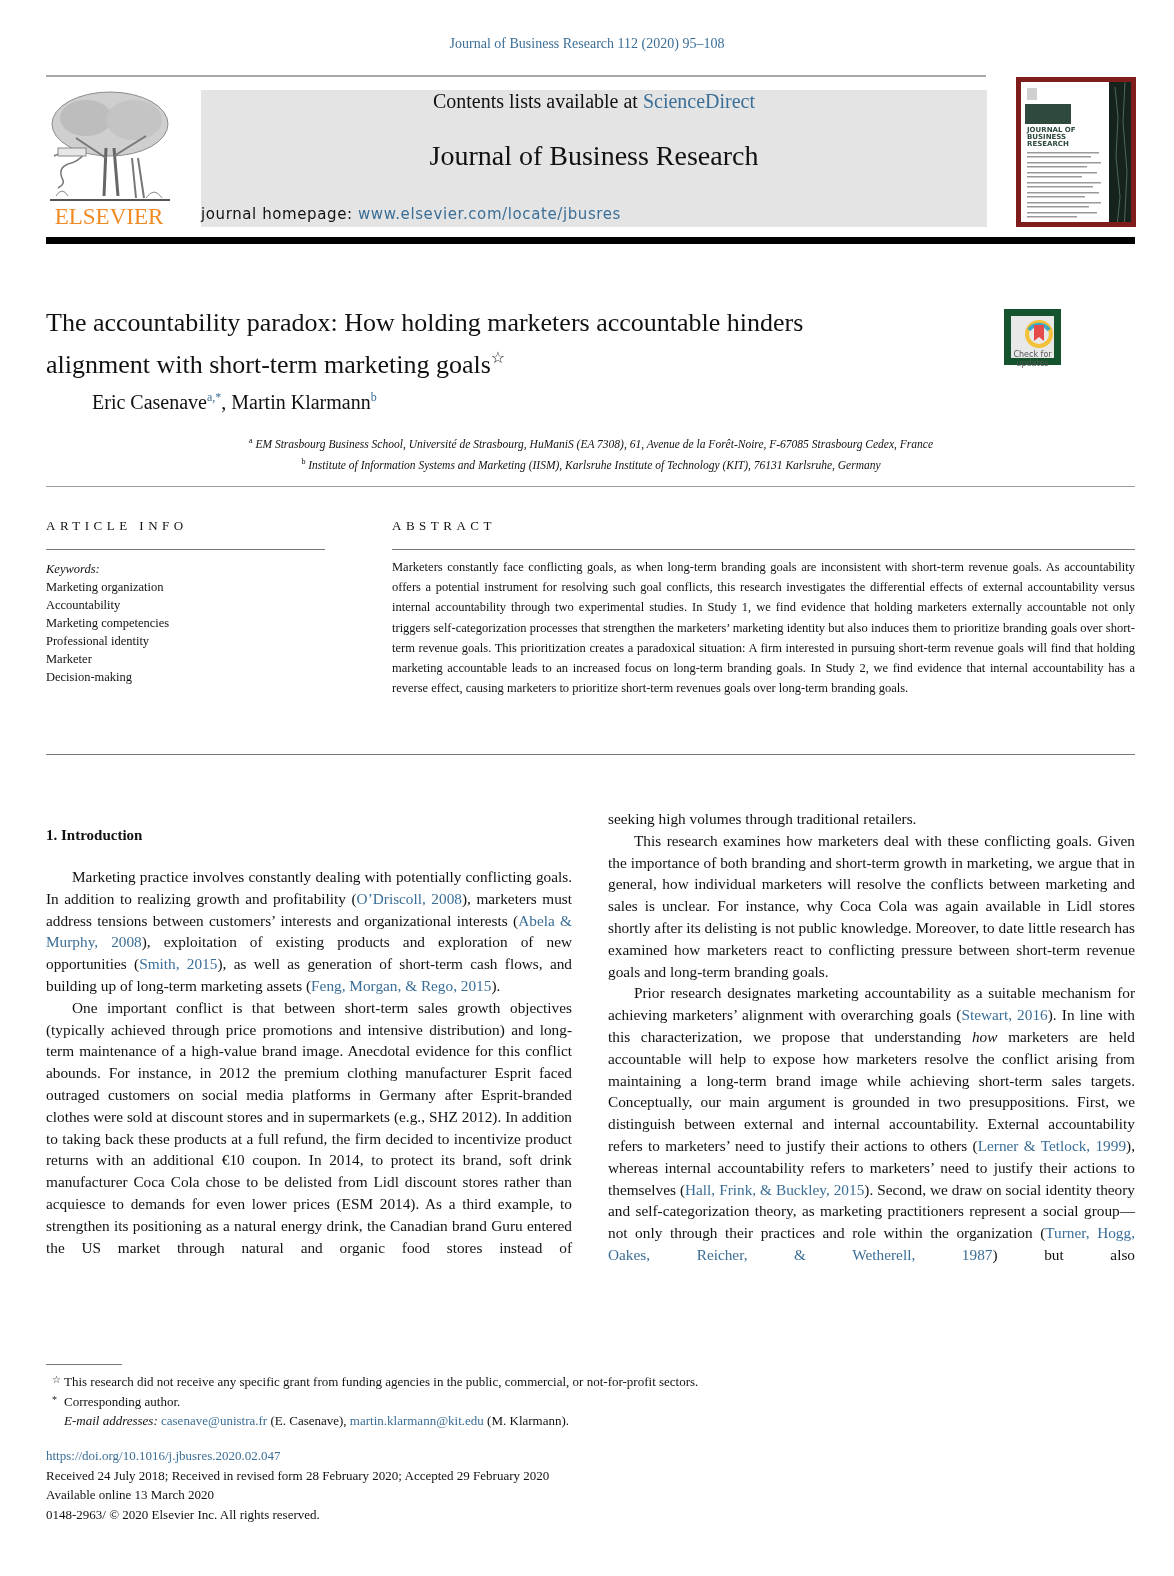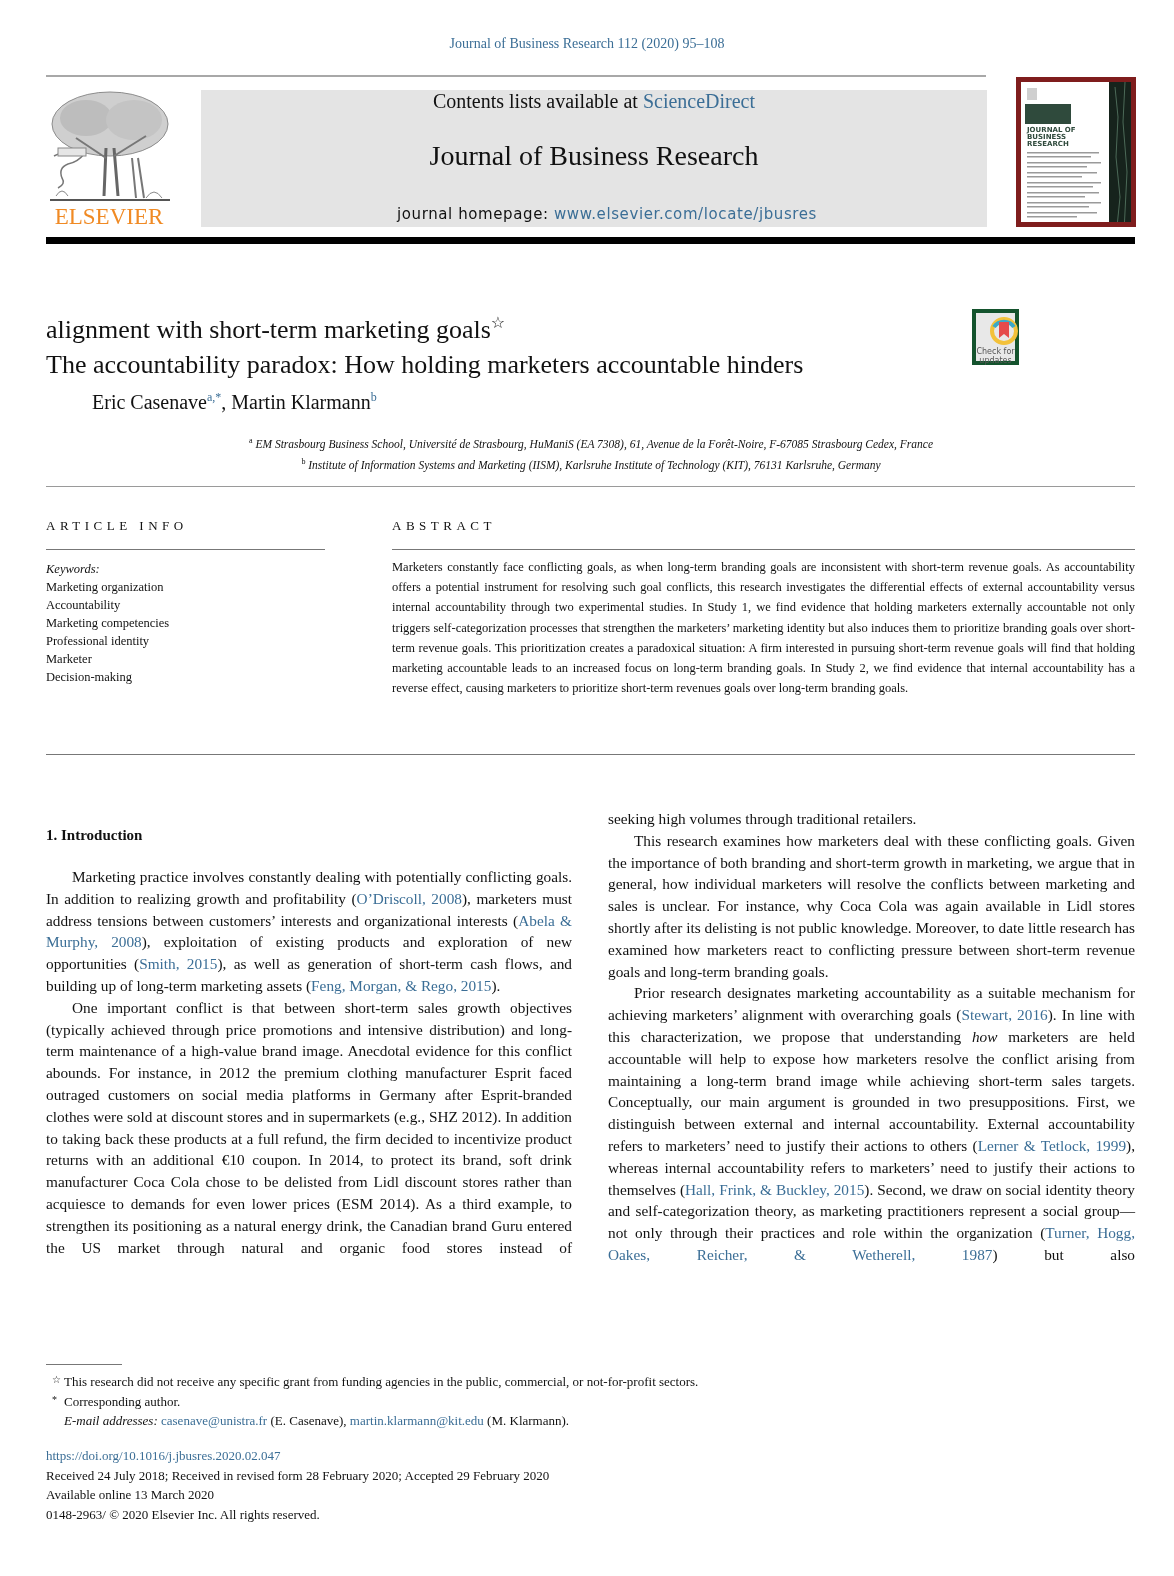--- a/index.html
+++ b/index.html
@@ -7,26 +7,26 @@
   body { position: relative; font-family: "DejaVu Serif", "Liberation Serif", serif; color: #111; overflow: hidden; }
   .abs { position: absolute; }
   .link { color: #3b6e96; }
 
   #running-head { top: 36px; left: 0; width: 1174px; text-align: center; font-size: 14px; color: #3b6e96; font-family: "Liberation Serif", serif; }
   #top-rule { top: 75px; left: 46px; width: 940px; height: 2px; background: #a8a8a8; }
   #logo { top: 88px; left: 46px; width: 126px; height: 140px; }
   #grey-band { top: 90px; left: 201px; width: 786px; height: 137px; background: #e4e4e4; }
   #contents-line { top: 90px; left: 201px; width: 786px; text-align: center; font-size: 20px; font-family: "Liberation Serif", serif; }
   #journal-name { top: 140px; left: 201px; width: 786px; text-align: center; font-size: 28px; font-family: "Liberation Serif", serif; }
-  #homepage-line { top: 205px; left: 201px; width: 812px; text-align: center; font-size: 15px; font-family: "DejaVu Sans", sans-serif; letter-spacing: 0.6px; }
+  #homepage-line { top: 205px; left: 201px; width: 812px; text-align: left; font-size: 15px; font-family: "DejaVu Sans", sans-serif; letter-spacing: 0.6px; }
   #cover { top: 77px; left: 1016px; width: 120px; height: 150px; border: 5px solid #7f1d1d; background: #fff; overflow: hidden; }
   #thick-rule { top: 237px; left: 46px; width: 1089px; height: 7px; background: #000; }
 
   #title { top: 305px; left: 46px; width: 940px; font-size: 26px; line-height: 35px; font-family: "Liberation Serif", serif; }
-  #check-updates { top: 309px; left: 972px; width: 47px; height: 56px; background: #e8e8e8; border: 4px solid #14532d; text-align: center; }
+  #check-updates { top: 309px; left: 1004px; width: 57px; height: 56px; background: #e8e8e8; border: 7px solid #14532d; text-align: center; }
   #check-updates .lbl { position: absolute; top: 34px; left: 0; width: 100%; font-family: "DejaVu Sans", sans-serif; font-size: 8px; line-height: 9px; color: #555; }
   #authors { top: 390px; left: 46px; font-size: 20px; font-family: "Liberation Serif", serif; margin-left: 46px; }
   #authors sup { font-size: 12px; color: #3b6e96; }
   #affil { top: 432px; left: 46px; width: 1090px; font-size: 11.5px; line-height: 18px; font-style: italic; font-family: "Liberation Serif", serif; text-align: center; }
   #affil sup { font-size: 8px; font-style: normal; }
   #rule-2 { top: 486px; left: 46px; width: 1089px; height: 1px; background: #9a9a9a; }
 
   .sec-label { font-size: 13px; letter-spacing: 4.5px; font-family: "Liberation Serif", serif; }
   #ai-label { top: 518px; left: 46px; }
   #ab-label { top: 518px; left: 392px; }
@@ -108,22 +108,22 @@
       <rect x="6" y="120" width="74" height="1.5"></rect>
         <rect x="6" y="124" width="62" height="1.5"></rect>
       <rect x="6" y="130" width="70" height="1.5"></rect>
         <rect x="6" y="134" width="50" height="1.5"></rect>
     </g>
   </svg>
 </div>
 <div id="thick-rule" class="abs"></div>
 
 <div id="title" class="abs">
+  <div>The accountability paradox: How holding marketers accountable hinders</div>
   <div><span>alignment with short-term marketing goals</span><sup style="font-size:16px">☆</sup></div>
-  <div>The accountability paradox: How holding marketers accountable hinders</div>
 </div>
 
 <div id="check-updates" class="abs">
   <svg width="30" height="30" viewBox="0 0 30 30" style="position:absolute;top:3px;left:13px;">
     <circle cx="15" cy="15" r="12" fill="none" stroke="#f3c13a" stroke-width="4"></circle>
     <path d="M5 11 A12 12 0 0 1 25 11" fill="none" stroke="#3ba8c7" stroke-width="4"></path>
     <path d="M10 6 L20 6 L20 22 L15 18 L10 22 Z" fill="#e54b4b"></path>
   </svg>
   <div class="lbl">Check for updates</div>
 </div>

